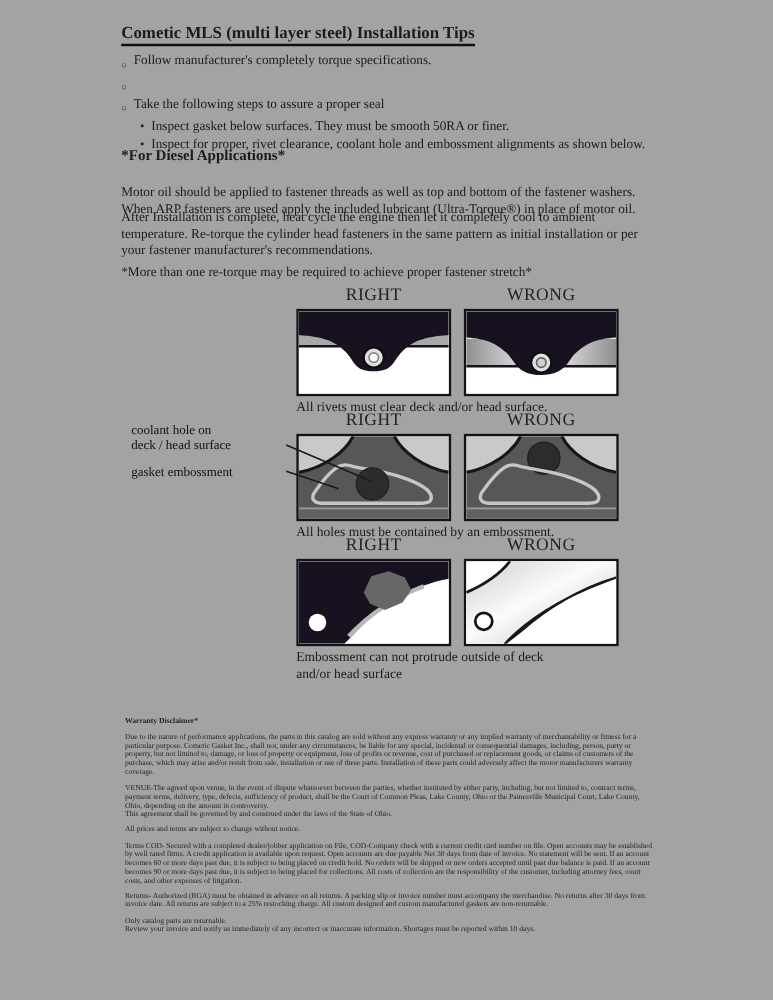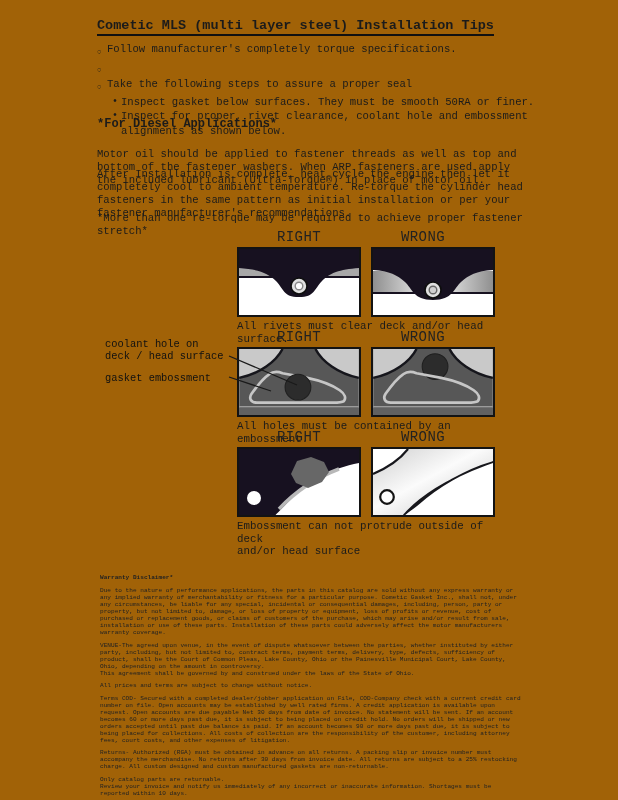--- a/index.html
+++ b/index.html
@@ -1,18 +1,18 @@
 <!DOCTYPE html>
 <html><head>
 <meta charset="utf-8">
 <style>
   html,body { margin:0; padding:0; background:#ffffff; }
   .page {
-    position:relative; width:618px; height:800px; background:#a16207;
-    font-family:Liberation Mono, monospace; color:#1b1b1b; overflow:hidden;
+    position:relative; width:618px; height:800px; background:#a3a3a3;
+    font-family:Liberation Serif, serif; color:#1b1b1b; overflow:hidden;
   }
   .abs { position:absolute; }
 
   .title {
     left:97px; top:18px; font-size:13.5px; font-weight:bold;
     border-bottom:2px solid #111; padding-bottom:1px; display:inline-block;
   }
 
   .bullets { left:97px; top:42px; width:440px; font-size:10.6px; line-height:14.5px; }
   .bullet { display:flex; }
@@ -23,21 +23,21 @@
   .diesel-h { left:97px; top:117px; font-size:12px; font-weight:bold; }
   .para { left:97px; width:432px; font-size:10.6px; line-height:13px; }
   .p1 { top:148px; }
   .p2 { top:168px; }
   .p3 { top:212px; }
 
   .dsec { left:237px; width:258px; }
   .sec1 { top:229px; }
   .sec2 { top:329px; }
   .sec3 { top:429px; }
-  .dg-head { display:flex; gap:0; margin-bottom:2px; }
+  .dg-head { display:flex; gap:10px; margin-bottom:2px; }
   .dg-head span { width:124px; text-align:center; font-size:14px; letter-spacing:0.4px; color:#222; }
   .pair { display:flex; gap:10px; position:relative; z-index:1; }
   .dbox { width:120px; height:66px; border:2px solid #131313; background:#fff; }
   .dbox svg { display:block; }
   .dcap { font-size:10.8px; line-height:12.5px; margin-top:3px; white-space:pre-line; }
 
   .ann { position:absolute; width:122px; text-align:left; font-size:10.4px;
          line-height:11.5px; white-space:pre-line; color:#111; z-index:2; }
   .ann1 { left:-132px; top:10px; }
   .ann2 { left:-132px; top:44px; }

